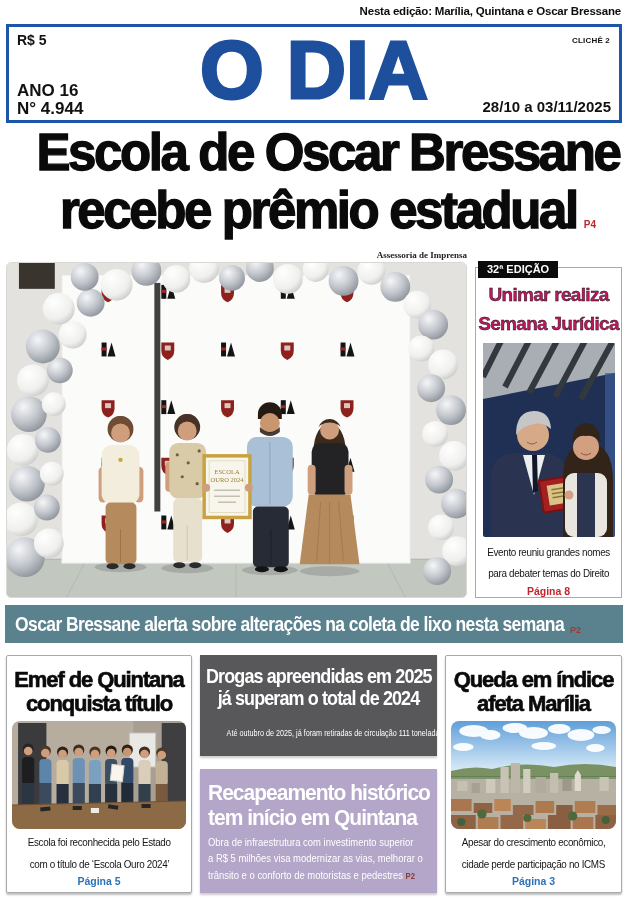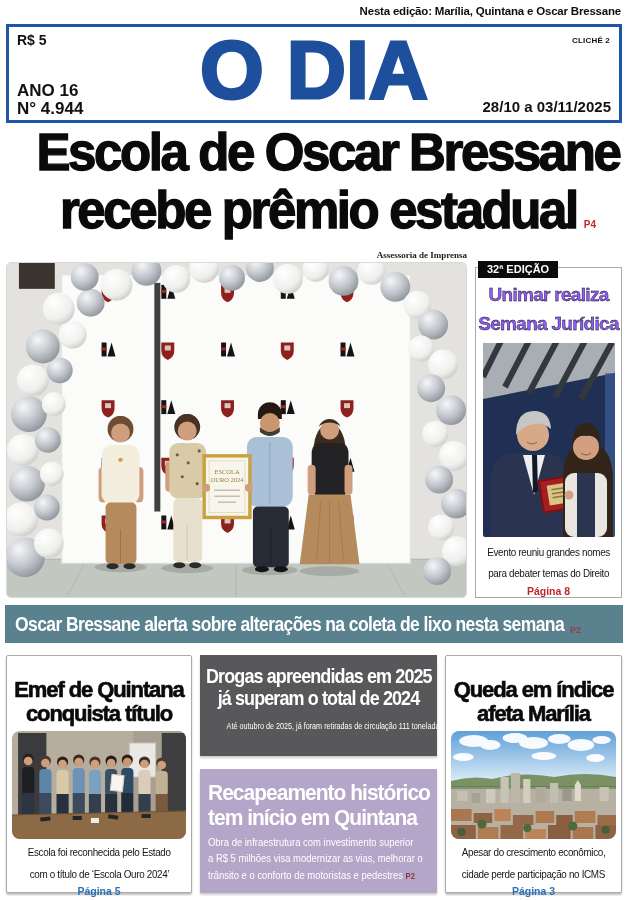--- a/index.html
+++ b/index.html
@@ -23,44 +23,44 @@
 
   .photo-credit{position:absolute;top:250px;left:6px;width:461px;text-align:right;font-family:"Liberation Serif",serif;font-weight:bold;font-size:9px;color:#222;}
 
   
   .main-row{position:absolute;top:262px;left:6px;right:6px;height:336px;display:flex;gap:8px;align-items:flex-end;}
   .lead-photo{flex:none;width:461px;height:336px;border-radius:5px;overflow:hidden;border:1px solid #d8d8d4;box-sizing:border-box;}
   .lead-photo svg{display:block;width:100%;height:100%;}
 
   .sidebar{flex:1;position:relative;border:1.5px solid #a9a9a9;background:#fff;box-sizing:border-box;}
   .badge{position:absolute;top:-7px;left:2px;background:#0b0b0b;color:#fff;font-weight:bold;font-size:11px;padding:2px 9px 3px;letter-spacing:0px;white-space:nowrap;}
-  .side-headline{margin-top:13px;text-align:center;font-size:19px;font-weight:bold;letter-spacing:-0.7px;line-height:1.5;color:#8b5cf6;-webkit-text-stroke:.4px #0c0c0c;}
+  .side-headline{margin-top:13px;text-align:center;font-size:19px;font-weight:bold;letter-spacing:-0.7px;line-height:1.5;color:#be185d;-webkit-text-stroke:.4px #0c0c0c;}
   .side-photo{display:block;margin:5px auto 0;width:132px;height:194px;border-radius:2px;}
   .side-caption{margin-top:6px;text-align:center;font-size:10.4px;line-height:1.95;letter-spacing:-0.35px;color:#161616;white-space:nowrap;}
   .side-page{margin-top:1px;text-align:center;color:#c0272d;font-weight:bold;font-size:10.5px;}
 
   
   .banner{position:absolute;top:605px;left:5px;right:5px;height:38px;background:#5a828e;color:#fff;display:flex;align-items:center;padding-left:10px;box-sizing:border-box;}
   .banner-text{display:inline-block;transform:scaleY(1.18);transform-origin:left center;font-size:17.5px;font-weight:bold;letter-spacing:-0.6px;white-space:nowrap;}
   .banner-pref{color:#9e3a38;font-weight:bold;font-size:9px;margin-left:6px;align-self:flex-end;margin-bottom:8px;}
 
   
   .bottom{position:absolute;top:655px;left:6px;right:6px;bottom:7px;display:flex;gap:8px;}
   .card{background:#fff;border:1.5px solid #a9a9a9;border-radius:2px;box-sizing:border-box;padding:3px 5px;box-shadow:0 2px 2px rgba(0,0,0,.25);}
   .card-l{width:186px;}
   .card-r{flex:1;}
-  .card-headline{margin-top:19px;text-align:center;font-weight:bold;font-size:22px;line-height:1.1;letter-spacing:-1.1px;color:#0a0a0a;-webkit-text-stroke:.6px #0a0a0a;white-space:nowrap;}
+  .card-headline{margin-top:9px;text-align:center;font-weight:bold;font-size:22px;line-height:1.1;letter-spacing:-1.1px;color:#0a0a0a;-webkit-text-stroke:.6px #0a0a0a;white-space:nowrap;}
   .card-photo{display:block;width:100%;height:108px;border-radius:8px;margin-top:5px;}
   .card-caption{margin-top:3px;text-align:center;font-size:10.4px;line-height:2.05;letter-spacing:-0.35px;color:#161616;white-space:nowrap;}
   .card-page{margin-top:0;text-align:center;color:#2d72b8;font-weight:bold;font-size:10.5px;}
 
   .midcol{width:237px;display:flex;flex-direction:column;gap:13px;}
   .graycard{background:#58585a;color:#fff;height:102px;box-sizing:border-box;padding:10px 6px 6px;box-shadow:0 2px 2px rgba(0,0,0,.2);}
   .graycard .h{font-size:18px;font-weight:bold;text-align:center;line-height:1.12;letter-spacing:-0.9px;white-space:nowrap;transform:scaleY(1.1);transform-origin:center top;}
-  .graycard .s{margin-top:13px;font-size:8.6px;text-align:center;line-height:2.0;white-space:nowrap;}
+  .graycard .s{margin-top:20px;font-size:8.6px;text-align:center;line-height:2.0;white-space:nowrap;}
   .graycard .s .ln{display:inline-block;transform:scaleX(0.84);transform-origin:center;}
   .pref-dark{color:#b04a43;font-weight:bold;font-size:8px;margin-left:3px;}
   .purplecard{background:#b3a6c9;color:#fff;flex:1;box-sizing:border-box;padding:10px 8px;box-shadow:0 2px 2px rgba(0,0,0,.2);}
   .purplecard .h{font-size:21px;font-weight:bold;line-height:1.12;letter-spacing:-1px;white-space:nowrap;transform:scaleY(1.08);transform-origin:left top;}
   .purplecard .s{margin-top:8px;font-size:10.5px;line-height:1.55;white-space:nowrap;}
   .purplecard .s .ln{display:inline-block;transform:scaleX(0.9);transform-origin:left;}
   .pref-purple{color:#8d3a35;font-weight:bold;font-size:8.5px;margin-left:3px;}
 
   .capline{display:inline-block;transform:scaleX(0.95);transform-origin:center;}
 </style>

